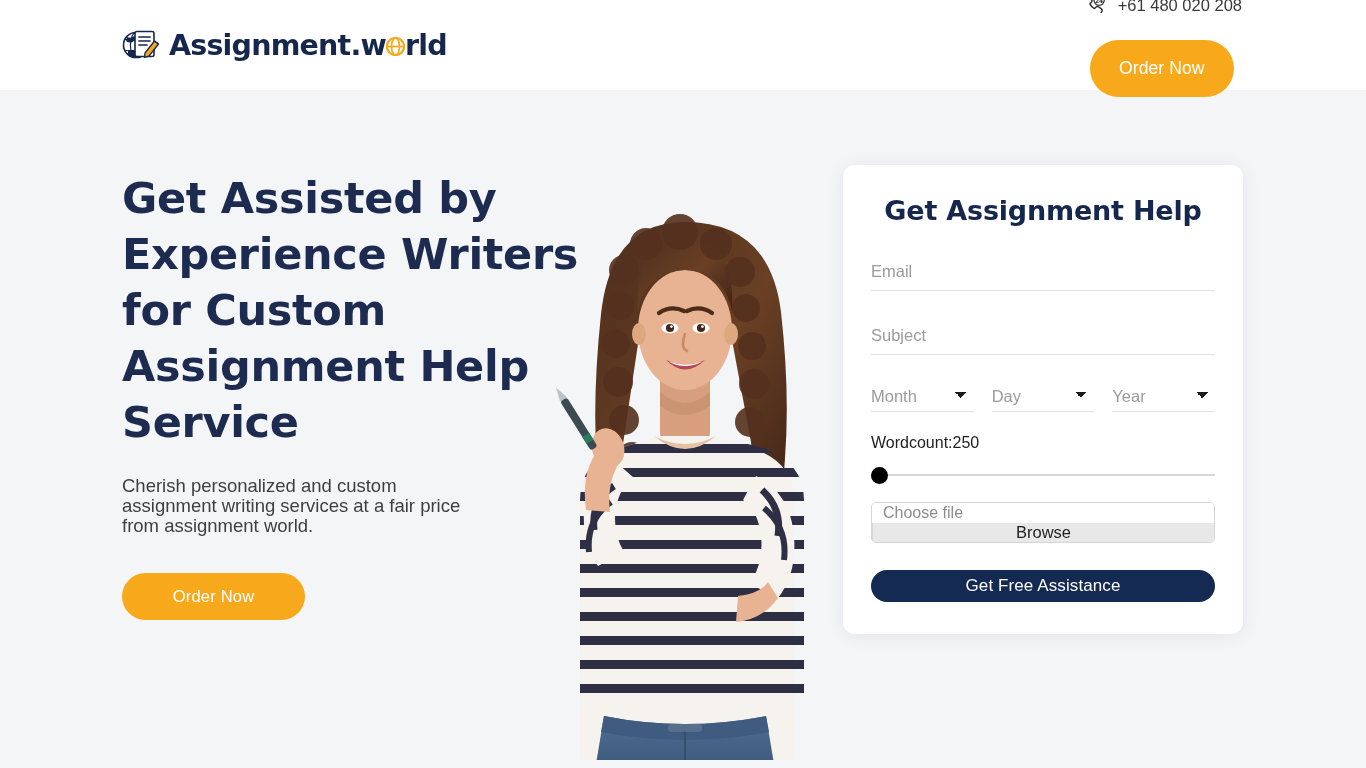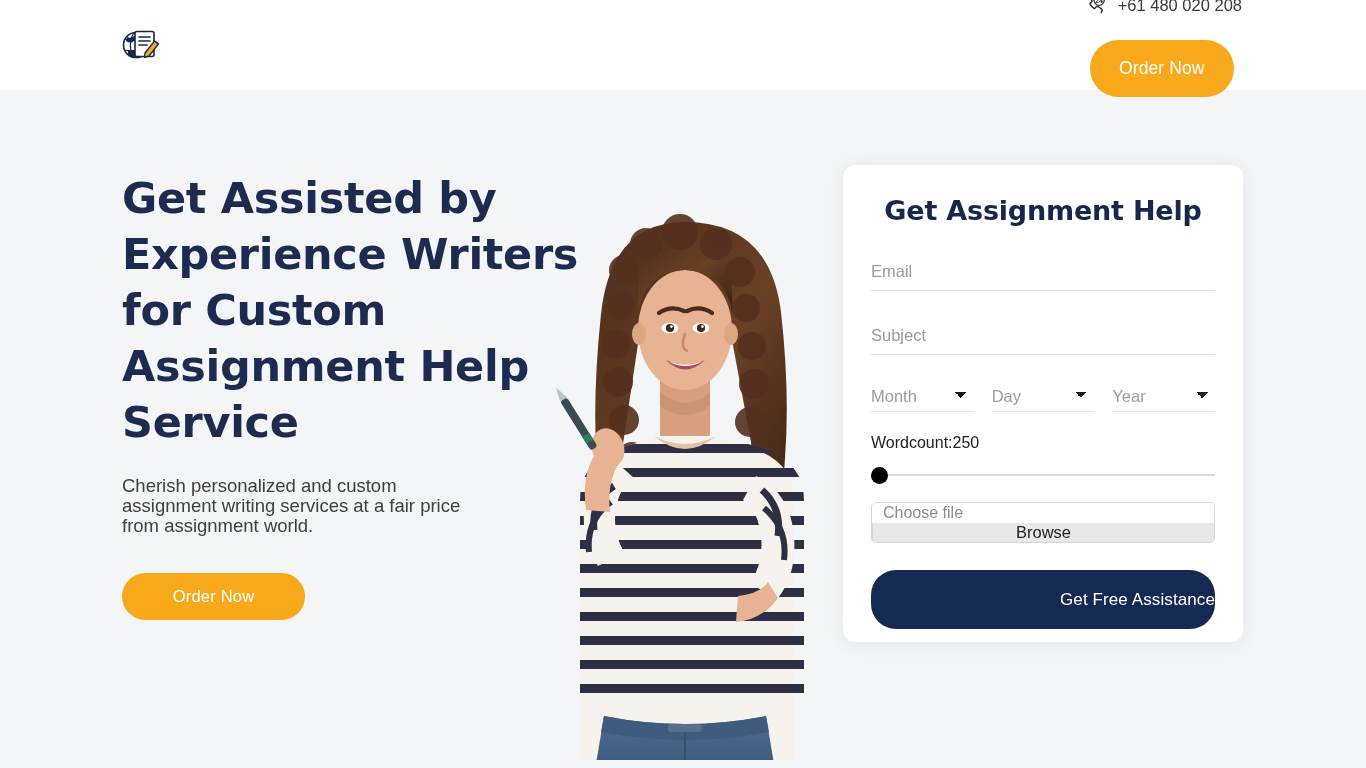--- a/index.html
+++ b/index.html
@@ -185,21 +185,21 @@
 
   
   .form-card {
     position: absolute;
     left: 843px;
     top: 75px;
     width: 400px;
     background: #ffffff;
     border-radius: 12px;
     box-shadow: 0 2px 18px rgba(20,30,60,.07);
-    padding: 30px 28px 13px;
+    padding: 30px 28px 32px;
   }
 
   .form-title {
     font-family: "DejaVu Sans", sans-serif;
     font-size: 27px;
     font-weight: bold;
     color: #16274d;
     text-align: center;
     margin-bottom: 26px;
     letter-spacing: -0.2px;
@@ -307,49 +307,57 @@
     padding: 0 18px;
     background: #e8e8e8;
     border-left: 1px solid #d6d6d6;
     font-size: 16.5px;
     color: #222;
     cursor: pointer;
   }
 
   .btn-submit {
     width: 100%;
-    height: 59px;
+    height: 32px;
     background: #152a53;
     color: #ffffff;
     border: none;
     border-radius: 25px;
     font-size: 17px;
     font-family: "Liberation Sans", sans-serif;
     cursor: pointer;
     letter-spacing: .1px;
-    text-align: right;
   }
 </style>
 </head>
 <body>
 
 <header class="site-header">
 
   <a class="brand">
     <svg class="brand-mark" viewBox="0 0 40 36">
       <circle cx="14" cy="18" r="12.5" fill="none" stroke="#16274d" stroke-width="1.6"></circle>
       <ellipse cx="14" cy="18" rx="5.6" ry="12.5" fill="none" stroke="#16274d" stroke-width="1.2"></ellipse>
       <path d="M2 12.5 H26 M2 23.5 H26 M14 5.5 V30.5" stroke="#16274d" stroke-width="1.1" fill="none"></path>
       <path d="M5 10 q4 2 7 -1 q3 3 7 0 l2 5 q-5 2 -9 0 q-4 3 -8 0 Z" fill="#16274d"></path>
       <path d="M6 24 q5 -2 9 1 q4 -2 7 1 l-2 4 q-5 -2 -8 1 q-4 -2 -6 -2 Z" fill="#16274d"></path>
       <rect x="13" y="4.5" width="19" height="25" rx="2" fill="#ffffff" stroke="#16274d" stroke-width="1.6"></rect>
       <path d="M17 10 H28 M17 14 H28 M17 18 H25" stroke="#16274d" stroke-width="1.7" stroke-linecap="round"></path>
       <path d="M23 26 l9.5 -12 l4 3 l-9.5 12 l-4.6 1.3 Z" fill="#f8a91b" stroke="#16274d" stroke-width="1.3" stroke-linejoin="round"></path>
       <path d="M32.5 14 l4 3" stroke="#16274d" stroke-width="1.2"></path>
     </svg>
+    <span class="brand-text">
+      <span>Assignment.w</span>
+      <svg class="brand-globe" viewBox="0 0 20 20">
+        <circle cx="10" cy="10" r="9" fill="none" stroke="#f8a91b" stroke-width="2.4"></circle>
+        <ellipse cx="10" cy="10" rx="4.2" ry="9" fill="none" stroke="#f8a91b" stroke-width="1.8"></ellipse>
+        <path d="M1 10 H19" stroke="#f8a91b" stroke-width="1.8"></path>
+      </svg>
+      <span>rld</span>
+    </span>
   </a>
 
 
   <div class="header-right">
     <a class="phone-block">
       <svg class="phone-icon" viewBox="0 0 26 26">
         <path d="M4.2 4.3 c1.6 -1.6 3.4 -1.2 4.3 .3 l1.6 2.7 c.6 1 .3 1.9 -.5 2.6 l-1 .9 c-.3 .3 -.3 .6 -.1 1 c.8 1.6 2.3 3.2 4 4.1 c.4 .2 .8 .1 1 -.2 l.9 -1 c.7 -.8 1.6 -1 2.6 -.4 l2.6 1.6 c1.5 .9 1.9 2.8 .3 4.4" fill="none" stroke="#2b2b2b" stroke-width="1.5" stroke-linecap="round"></path>
         <circle cx="17.8" cy="7.6" r="5.3" fill="none" stroke="#2b2b2b" stroke-width="1.3"></circle>
         <text x="17.8" y="10.1" font-family="DejaVu Sans, sans-serif" font-size="6.2" font-weight="bold" fill="#2b2b2b" text-anchor="middle">24</text>
       </svg>

